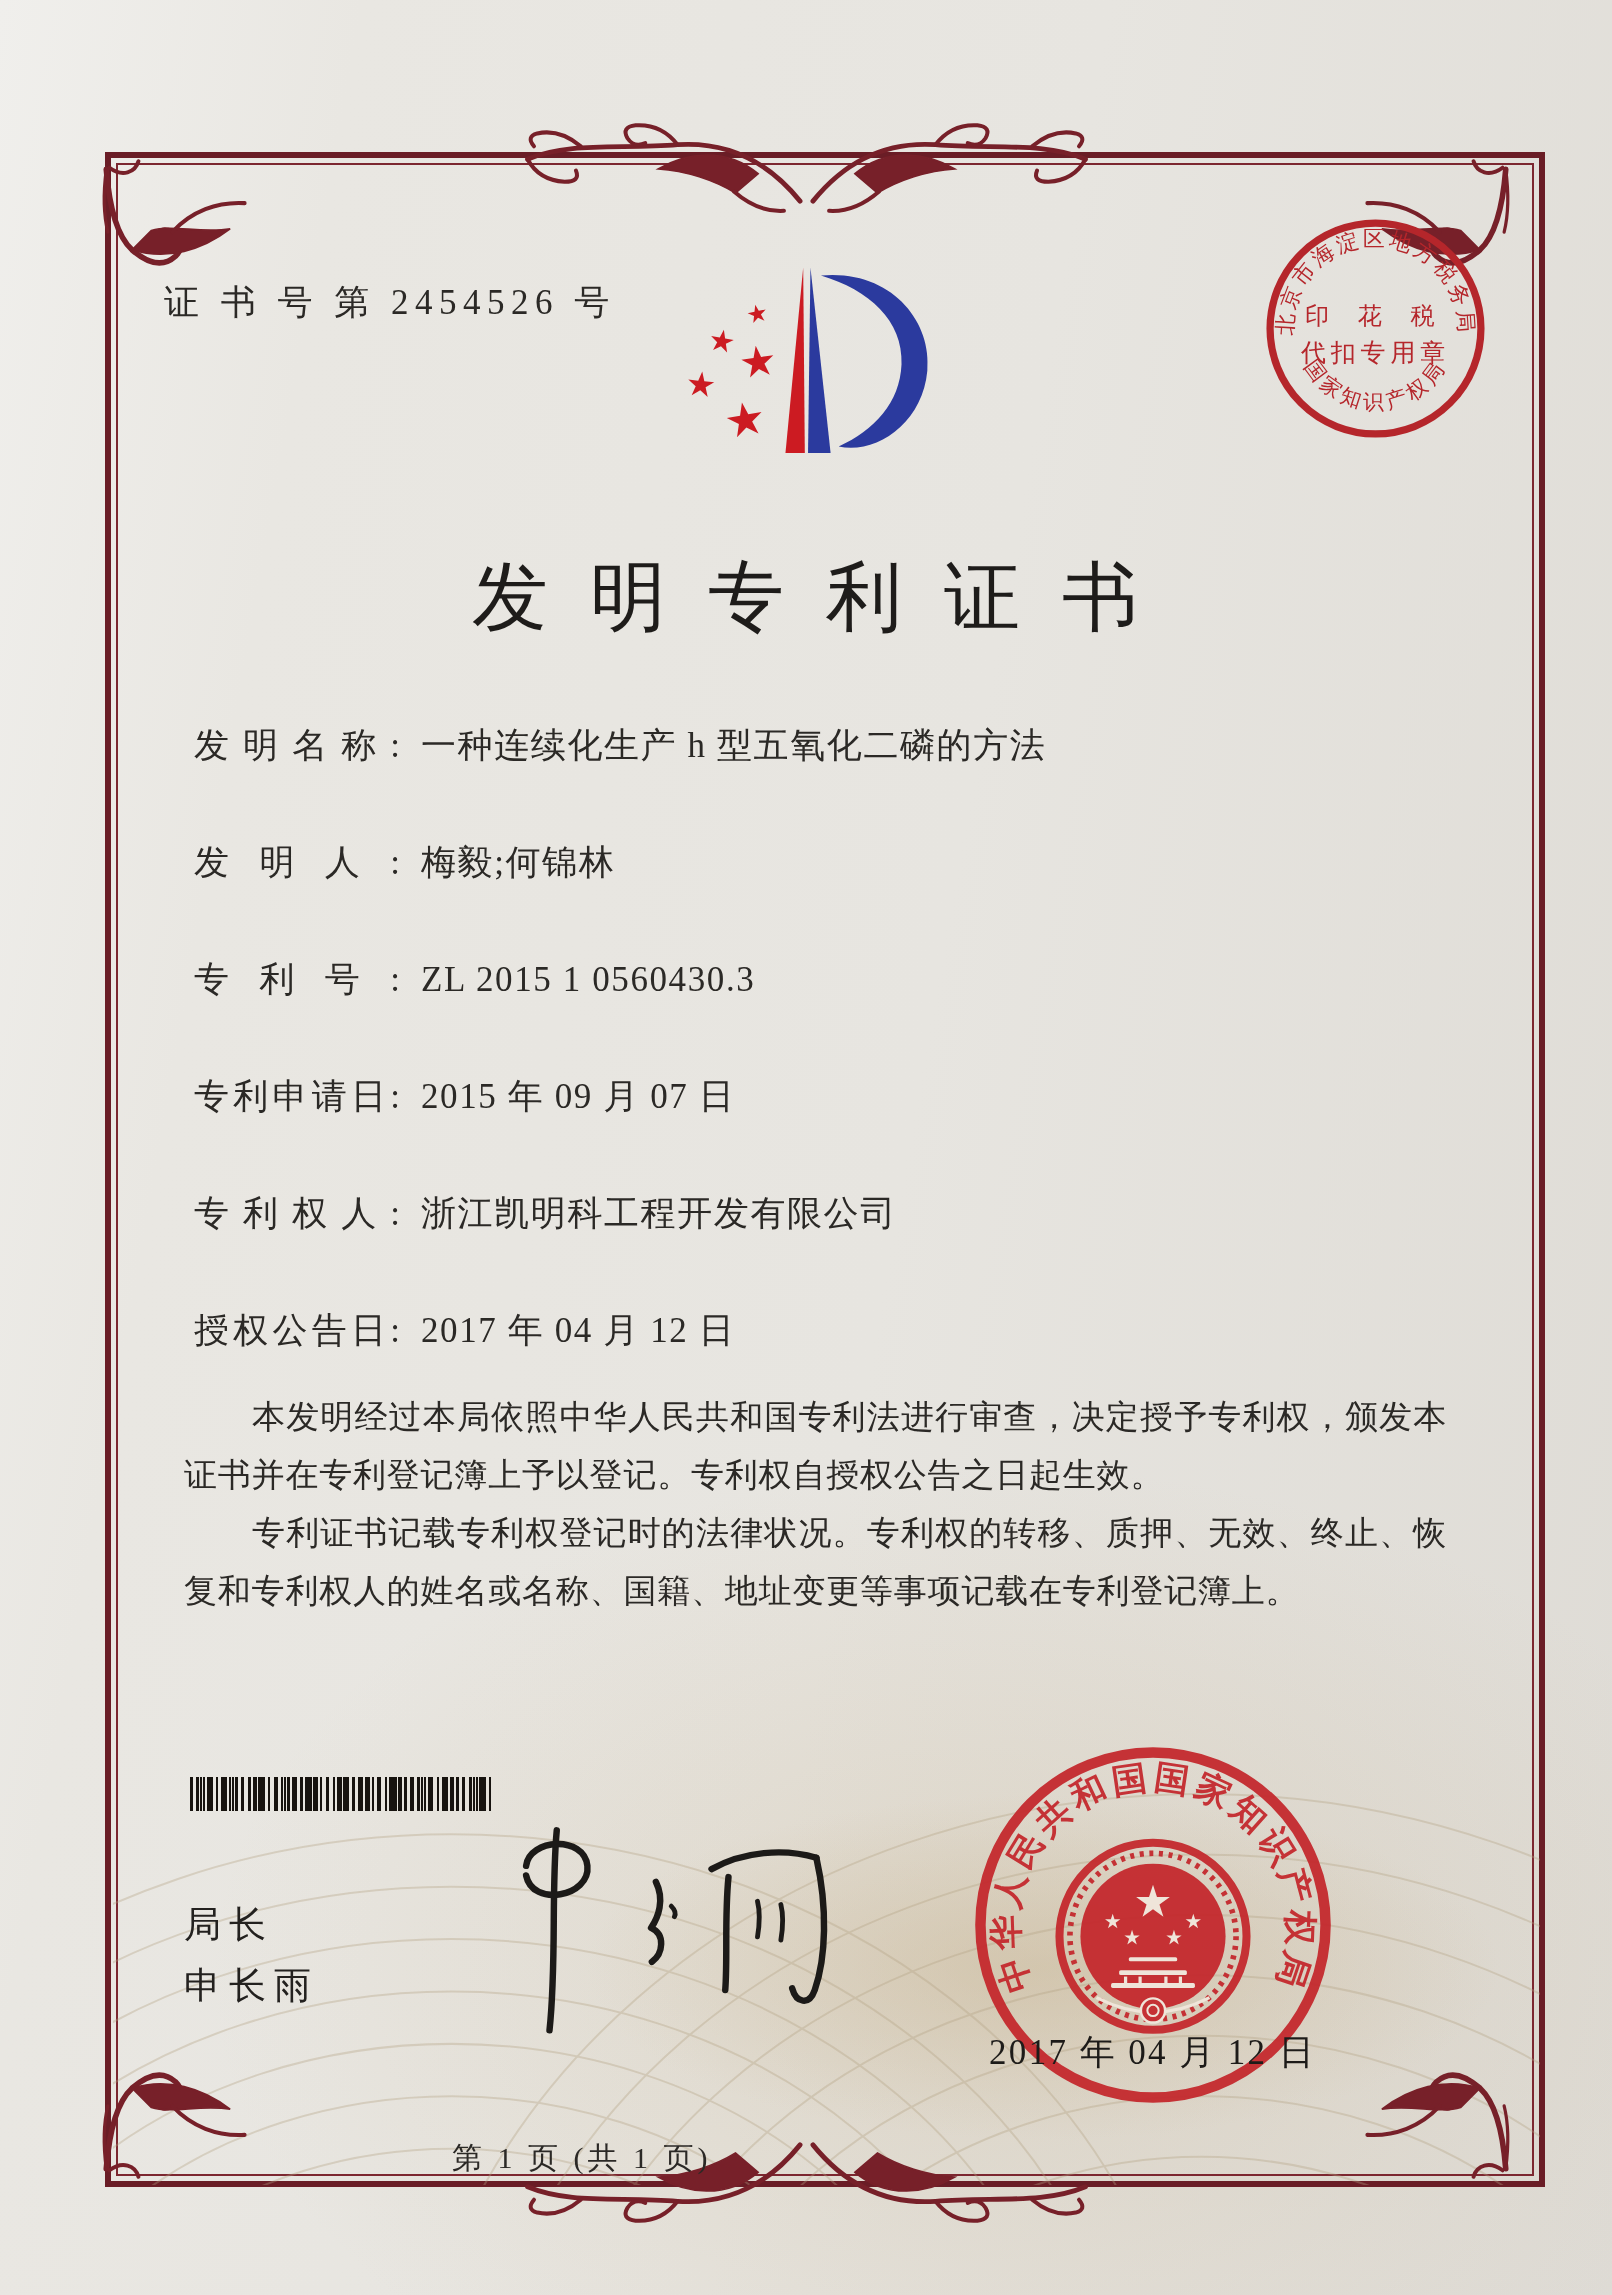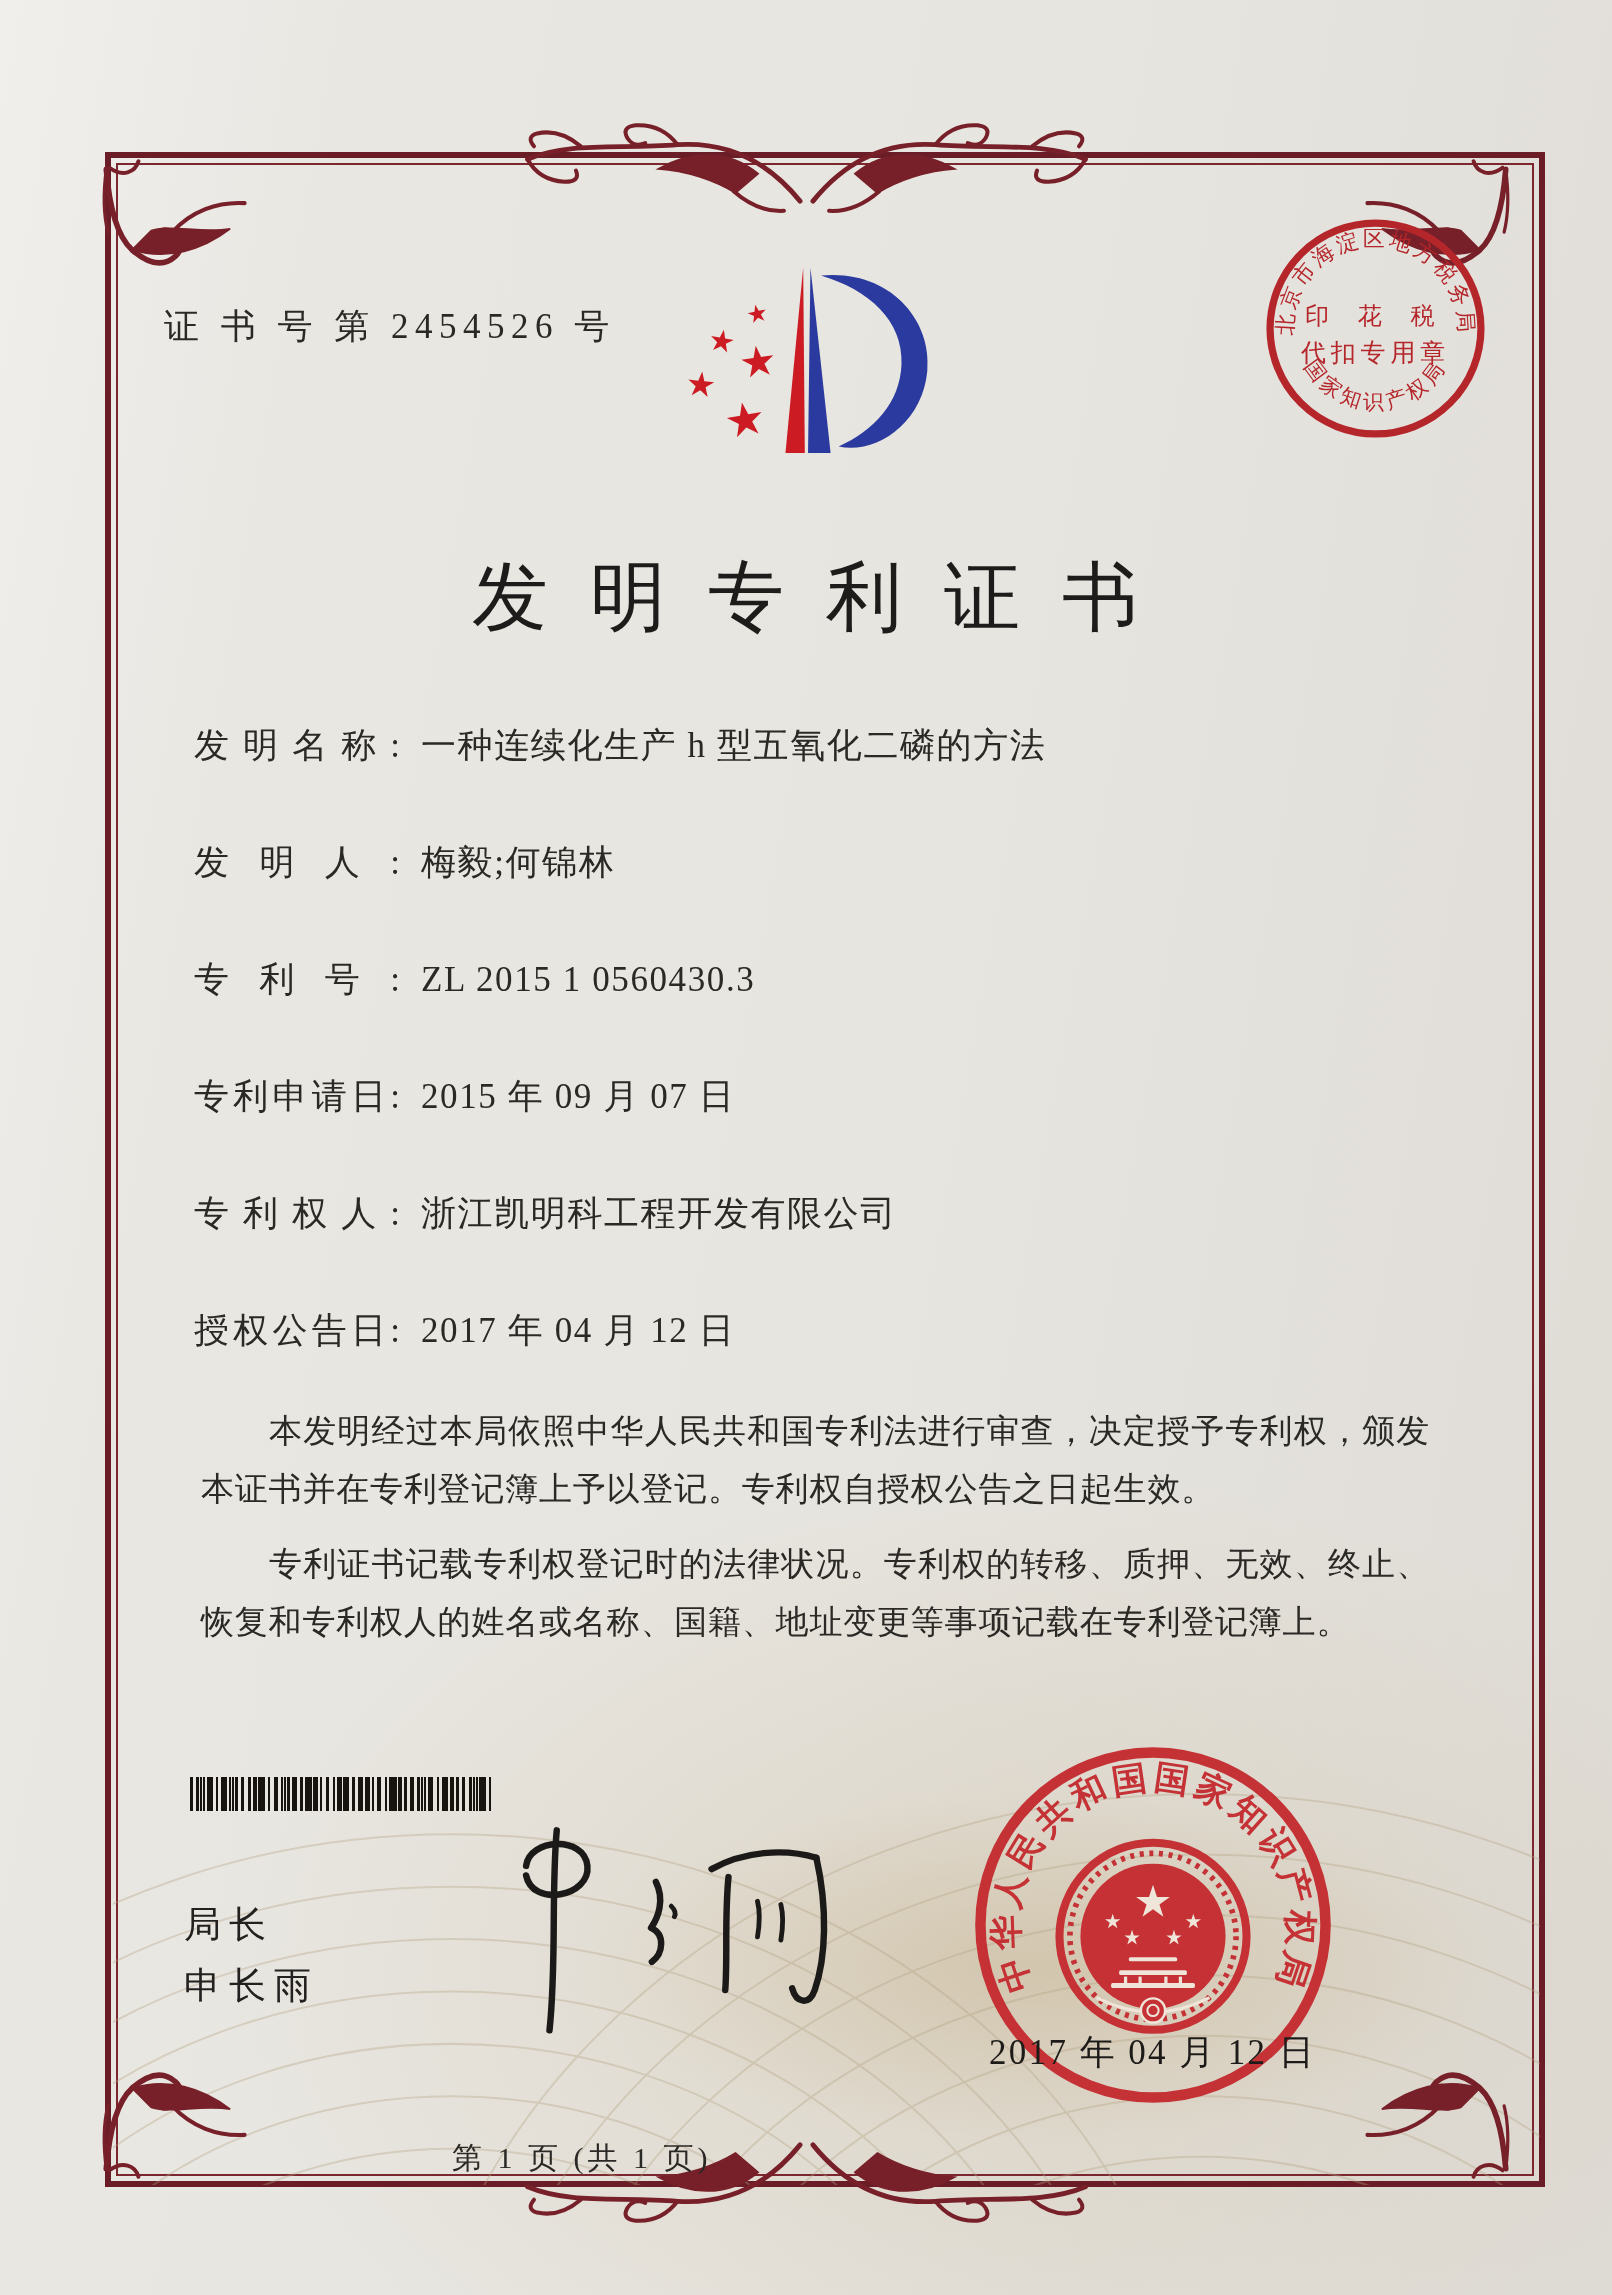--- a/index.html
+++ b/index.html
@@ -10,30 +10,30 @@
       linear-gradient(100deg, #f0efec 0%, #e9e7e2 18%, #e7e5e0 55%, #dedbd5 100%);
     font-family:"Liberation Serif","DejaVu Serif",serif;
     color:#262422;
   }
   
   .frame-outer{position:absolute; left:105px; top:152px; width:1440px; height:2035px;
     border:6.5px solid #6a1d26; box-sizing:border-box;}
   .frame-inner{position:absolute; left:4.8px; top:4.8px; right:4.8px; bottom:4.8px;
     border:2.4px solid #7c2730; box-sizing:border-box;}
   .abs{position:absolute;}
-  .cert-no{left:164px; top:279px; font-size:35px; letter-spacing:6.5px; color:#2b2926;margin-top:24px;}
+  .cert-no{left:164px; top:279px; font-size:35px; letter-spacing:6.5px; color:#2b2926;}
   .big-title{left:106px; width:1440px; top:547px; text-align:center;
     font-size:76px; font-weight:normal; letter-spacing:42px; color:#1e1c1a; white-space:nowrap;}
   .fields{left:194px; top:722px; width:1258px;}
   .frow{height:117px; font-size:35px; white-space:nowrap;}
   .flabel{display:inline-block; width:206px; text-align:justify; text-align-last:justify; color:#2b2926;}
   .fvalue{margin-left:21px; color:#2b2926; letter-spacing:1.6px;}
   .paras{left:184px; top:1388px; width:1263px; font-size:33px; line-height:58px;
     text-align:justify; color:#2b2926;}
-  .paras p{margin:17px; text-indent:68px; letter-spacing:0.8px;font-family:Liberation Mono, monospace;}
+  .paras p{margin:0; text-indent:68px; letter-spacing:0.8px;}
   .barcode{left:190px; top:1777px; width:303px; height:34px;
     background-image:
       repeating-linear-gradient(90deg,#17130f 0 2.4px,rgba(0,0,0,0) 2.4px 6.5px),
       repeating-linear-gradient(90deg,#17130f 0 1.6px,rgba(0,0,0,0) 1.6px 10.5px),
       repeating-linear-gradient(90deg,#17130f 0 3.2px,rgba(0,0,0,0) 3.2px 17px);}
   .signer{left:184px; top:1900px; font-size:37px; color:#23211f;}
   .signer .line{height:61px; letter-spacing:8px;}
   .seal-date{left:951px; top:2029px; width:403px; text-align:center;
     font-size:35px; letter-spacing:2.4px; color:#1d1b19; z-index:6;}
   .footer{left:452px; top:2138px; width:581px; text-align:left;

